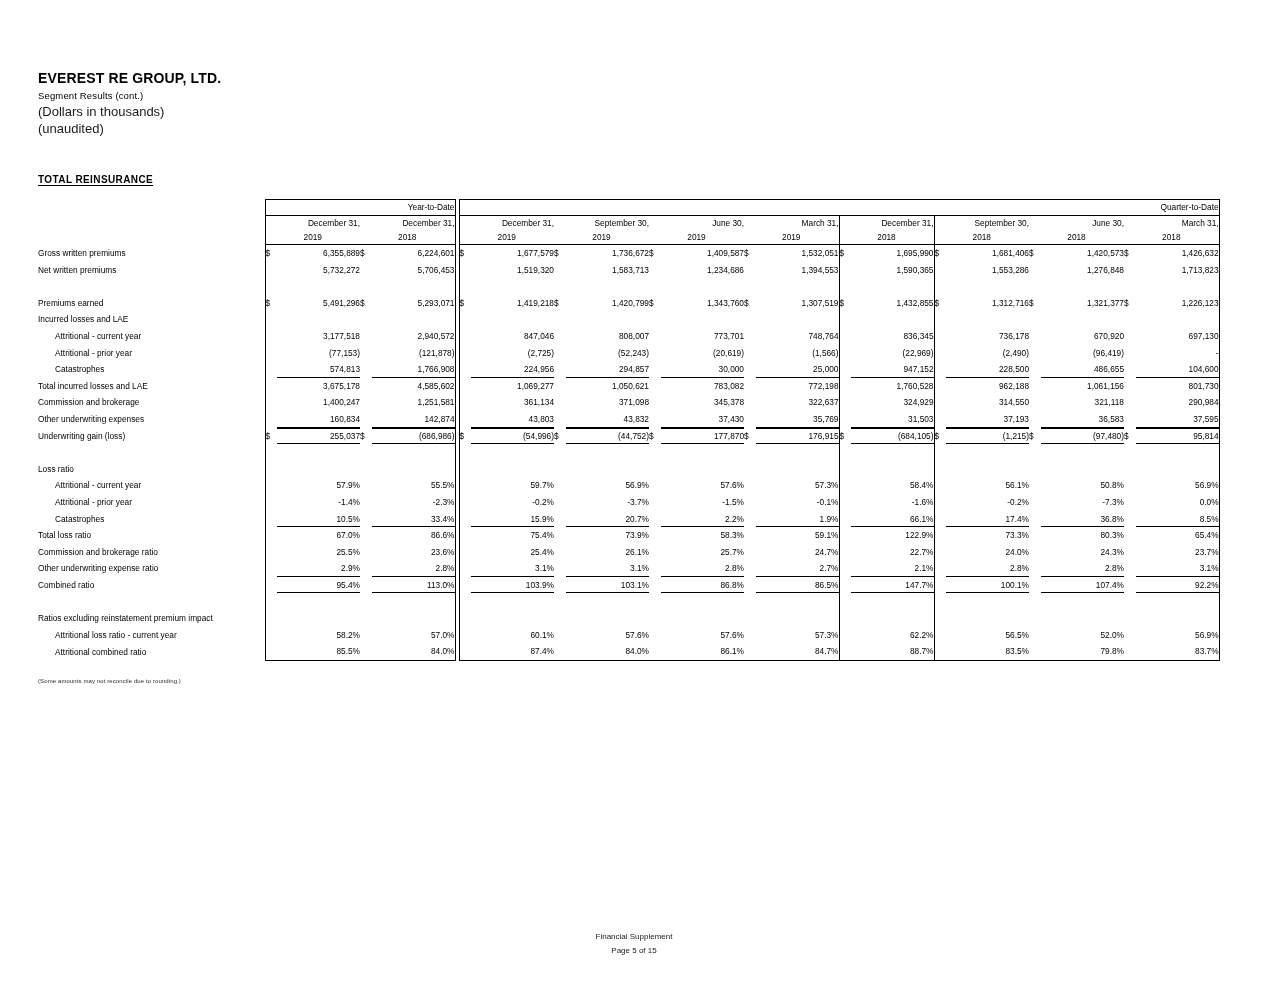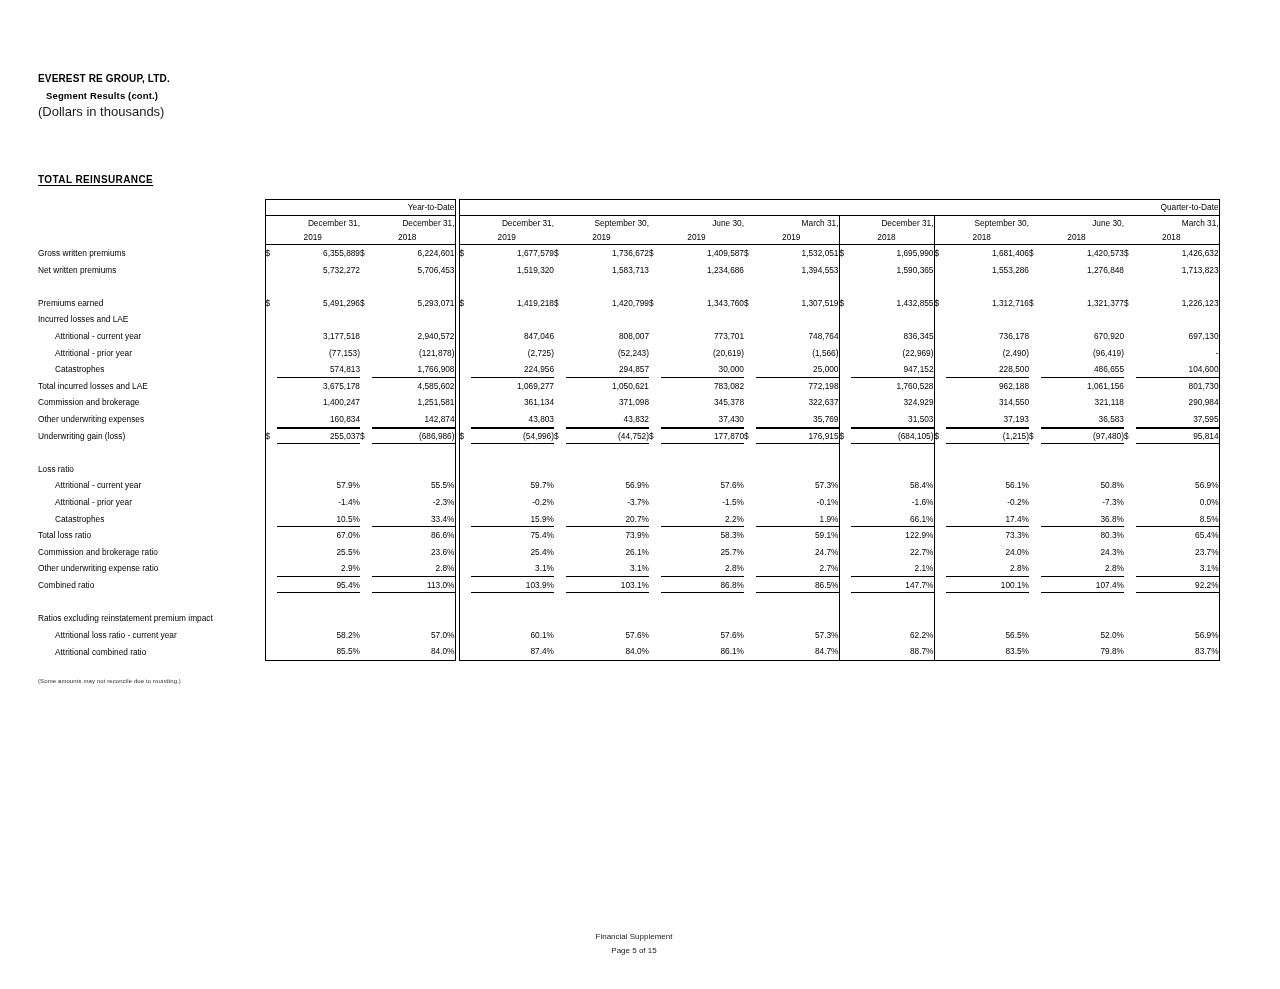--- a/index.html
+++ b/index.html
@@ -17,31 +17,30 @@
   }
 
   
   #doc-header {
     position: absolute;
     left: 38px;
     top: 70px;
     width: 500px;
   }
   #doc-header .co-name {
-    font-size: 10px;
+    font-size: 14px;
     font-weight: bold;
     letter-spacing: .15px;
     line-height: 17px;
   }
   #doc-header .sub-title {
     font-size: 9.5px;
-    font-weight: bold;
+    font-weight: normal;
     letter-spacing: .15px;
     line-height: 17px;
-    margin-left: 8px;
   }
   #doc-header .note {
     font-size: 13px;
     font-weight: normal;
     line-height: 16.5px;
     color: #1a1a1a;
   }
 
   #section-title {
     position: absolute;
@@ -155,20 +154,21 @@
     color: #1a1a1a;
   }
 </style>
 </head>
 <body>
 
 <div id="doc-header">
   <div class="co-name">EVEREST RE GROUP, LTD.</div>
   <div class="sub-title">Segment Results (cont.)</div>
   <div class="note">(Dollars in thousands)</div>
+  <div class="note">(unaudited)</div>
 </div>
 
 <div id="section-title">TOTAL REINSURANCE</div>
 
 <div id="table-wrap">
   <table class="fin">
     <colgroup>
       <col class="c-label">
       <col class="c-sym">
         <col class="c-val">

